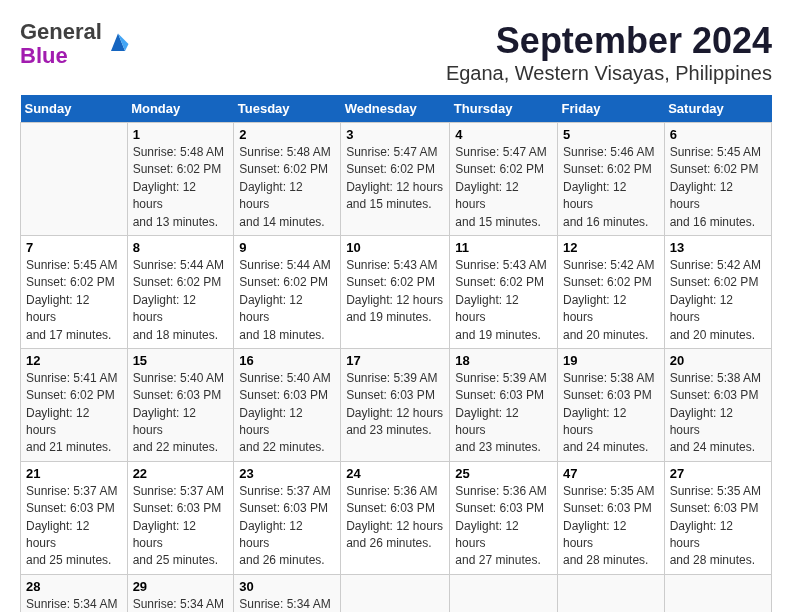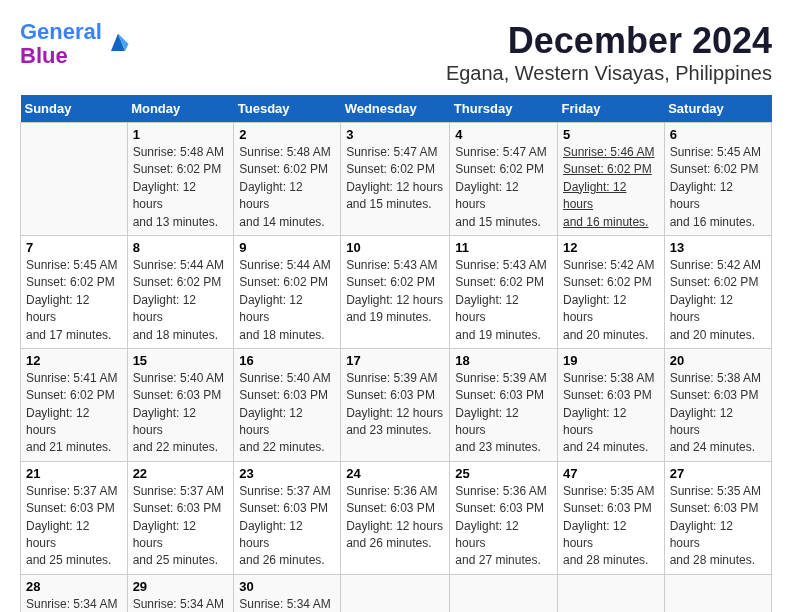--- a/index.html
+++ b/index.html
@@ -20,21 +20,21 @@
       display: flex;
       align-items: center;
     }
     .logo-text {
       font-size: 22px;
       font-weight: bold;
       color: #1a1a2e;
       line-height: 1.1;
     }
     .logo-text span {
-      color: #3b82f6;
+      color: #404040;
     }
     .logo-icon {
       width: 28px;
       height: 28px;
       margin-left: 2px;
     }
     .title-block {
       text-align: right;
     }
     .month-title {
@@ -96,21 +96,21 @@
       <div class="logo-text">
         <span>General</span><br><span style="color:#a21caf;">Blue</span>
       </div>
     </div>
     <svg class="logo-icon" viewBox="0 0 40 40" xmlns="http://www.w3.org/2000/svg">
       <polygon points="10,30 20,5 30,30" fill="#1565c0"></polygon>
       <polygon points="20,5 35,20 30,30" fill="#42a5f5"></polygon>
     </svg>
   </div>
   <div class="title-block">
-    <div class="month-title">December 2024</div>
+    <div class="month-title">September 2024</div>
     <div class="location">Egana, Western Visayas, Philippines</div>
   </div>
 </div>
 
 <table>
   <thead>
     <tr id="weekday-header">
         <th>Sunday</th>
         <th>Monday</th>
         <th>Tuesday</th>
@@ -146,21 +146,21 @@
         </td>
         <td>
           <span class="day-num">4</span>
           <div class="day-info" style="white-space: pre-line;">Sunrise: 5:47 AM
 Sunset: 6:02 PM
 Daylight: 12 hours
 and 15 minutes.</div>
         </td>
         <td>
           <span class="day-num">5</span>
-          <div class="day-info" style="white-space: pre-line; text-decoration: underline;">Sunrise: 5:46 AM
+          <div class="day-info" style="white-space: pre-line;">Sunrise: 5:46 AM
 Sunset: 6:02 PM
 Daylight: 12 hours
 and 16 minutes.</div>
         </td>
         <td>
           <span class="day-num">6</span>
           <div class="day-info" style="white-space: pre-line;">Sunrise: 5:45 AM
 Sunset: 6:02 PM
 Daylight: 12 hours
 and 16 minutes.</div>

